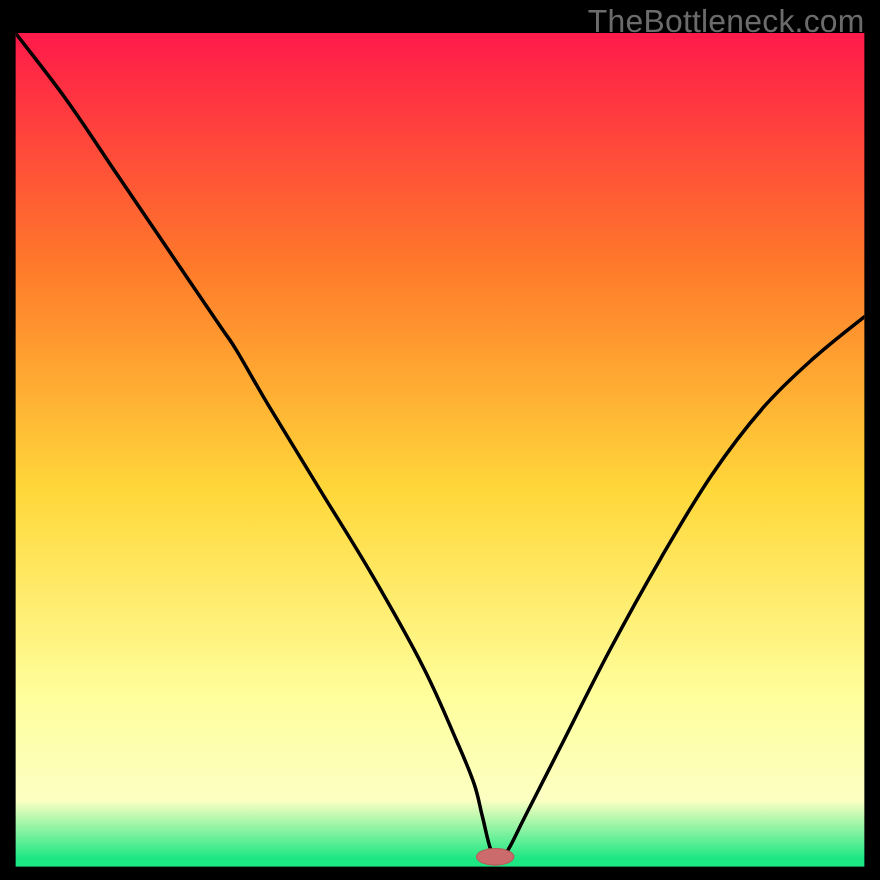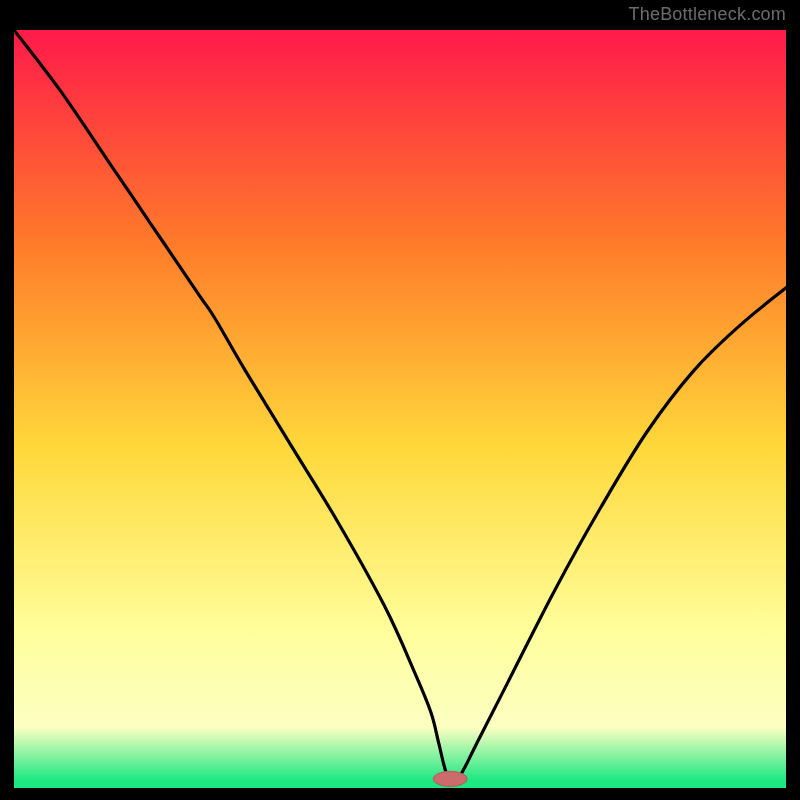--- a/index.html
+++ b/index.html
@@ -24,21 +24,21 @@
     left: 0;
     top: 0;
     width: 772px;
     height: 758px;
   }
   .watermark {
     position: absolute;
     top: 4px;
     right: 14px;
     color: #6b6b6b;
-    font-size: 18px;
+    font-size: 29px;
     font-weight: 500;
     letter-spacing: 0.2px;
   }
   svg {
     display: block;
   }
 </style>
 </head>
 <body>
 

